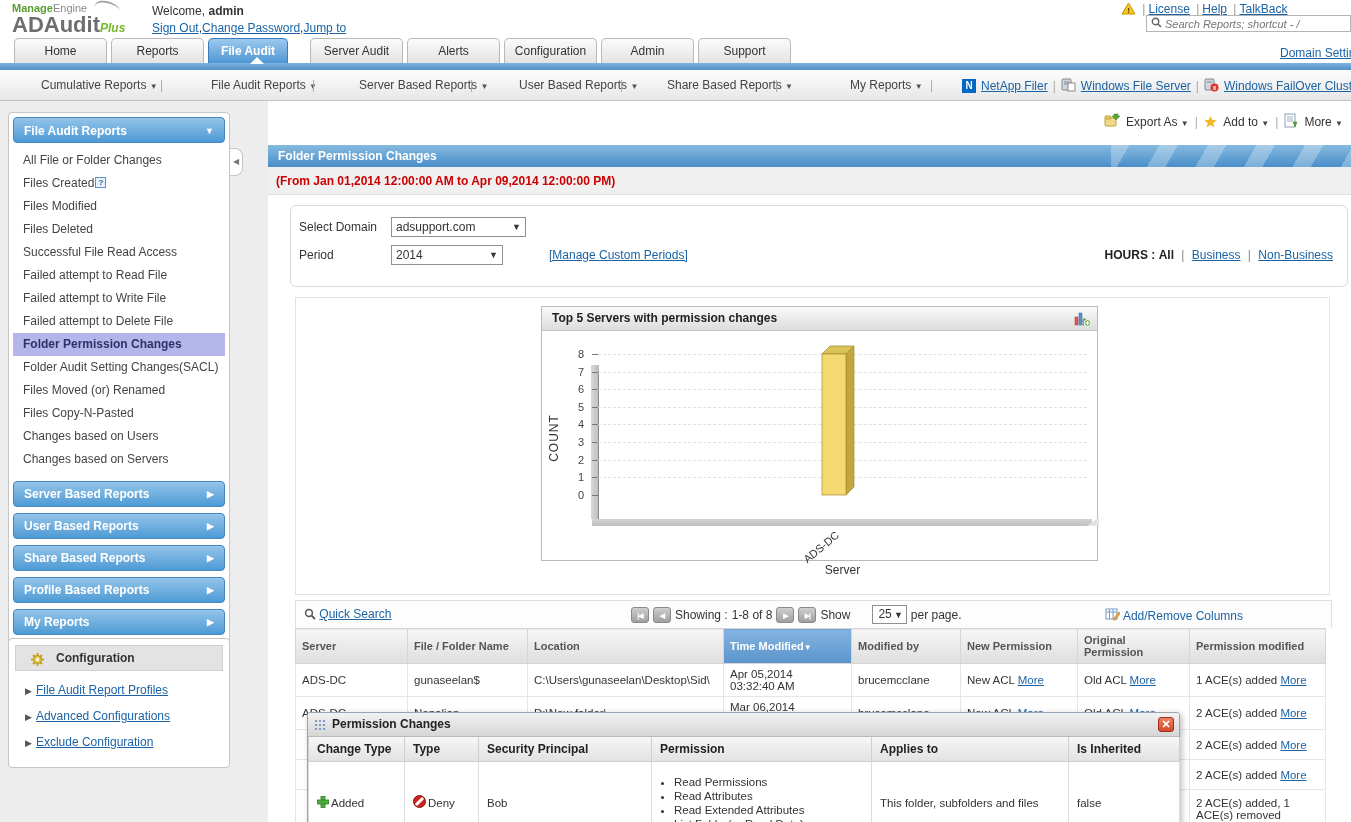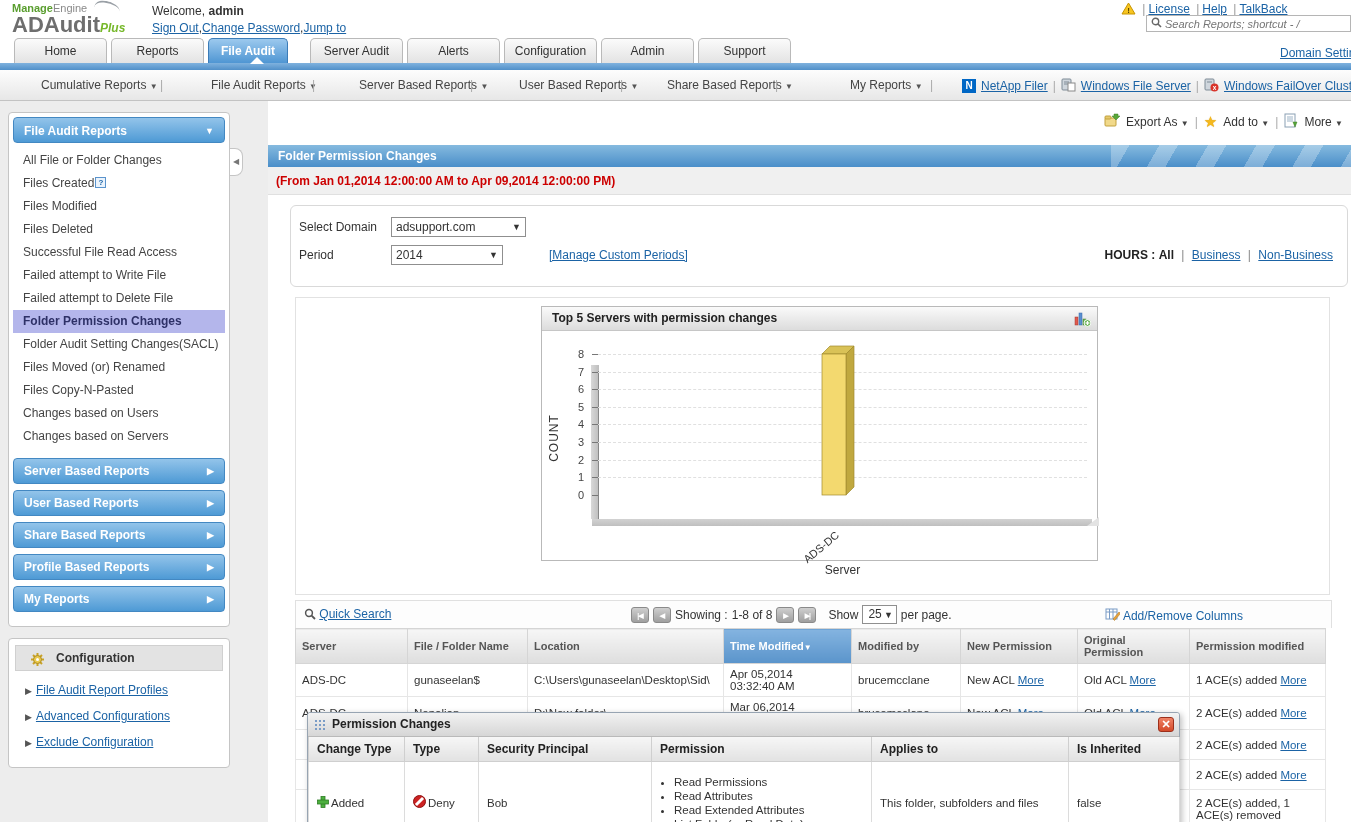--- a/index.html
+++ b/index.html
@@ -85,21 +85,21 @@
   #ylab { position:absolute; left:-12px; top:100px; transform:rotate(-90deg); font-size:12px; color:#333; letter-spacing:1px; }
   #xcat { position:absolute; left:258px; top:210px; transform:rotate(-40deg); font-size:11px; color:#333; }
   #xlab { position:absolute; left:56px; top:232px; width:489px; text-align:center; color:#333; }
 
   
   #tablearea { position:absolute; top:499px; left:27px; width:1037px; }
   #tabletoolbar { height:28px; border:1px solid #e0e0e0; border-bottom:none; background:#fdfdfd; position:relative; }
   #quicksearch { position:absolute; left:8px; top:6px; }
   #pager { position:absolute; left:335px; top:4px; display:flex; align-items:center; gap:4px; white-space:nowrap; }
   .pgbtn { width:18px; height:16px; border-radius:3px; background:linear-gradient(#cfcfcf,#9f9f9f); border:1px solid #8a8a8a; color:#fff; font-size:7px; font-weight:bold; text-align:center; line-height:15px; letter-spacing:-1px; cursor:pointer; }
-  #pagesize { border:1px solid #8f8f8f; height:19px; line-height:17px; padding:0 14px 4px 5px; position:relative; background:#fff; }
+  #pagesize { border:1px solid #8f8f8f; height:19px; line-height:17px; padding:0 14px 4px 5px; position:relative; background:#fff;margin-left:18px; }
   #pagesize .dd { position:absolute; right:3px; top:1px; font-size:9px; }
   #addremove { position:absolute; right:88px; top:6px; display:flex; align-items:center; gap:3px; }
   table.grid { border-collapse:collapse; table-layout:fixed; width:1030px; background:#fff; }
   table.grid th { background:linear-gradient(#f6f6f6,#dedede); border:1px solid #d5d5d5; font-size:11px; color:#555; text-align:left; padding:5px 6px; font-weight:bold; height:25px; }
   table.grid th.sorted { background:linear-gradient(#84b4e0,#5a94cb); color:#fff; }
   table.grid td { border:1px solid #e6e6e6; padding:4px 6px; font-size:11.5px; color:#333; vertical-align:middle; background:#fff; height:30px; }
   .sortarr { font-size:8px; }
 
   
   #popup { position:absolute; top:712px; left:307px; width:873px; background:#fff; border:1px solid #97a4b2; box-shadow:2px 2px 6px rgba(0,0,0,0.25); border-radius:3px 3px 0 0; }
@@ -203,20 +203,21 @@
 </div>
 
 <div id="sidebar">
   <div class="sb-header"><span>File Audit Reports</span><span class="arr">▼</span></div>
   <div class="sb-list">
     <div class="sb-item">All File or Folder Changes</div>
     <div class="sb-item"><span>Files Created</span><span class="helpq">?</span></div>
     <div class="sb-item">Files Modified</div>
     <div class="sb-item">Files Deleted</div>
     <div class="sb-item">Successful File Read Access</div>
+    <div class="sb-item">Failed attempt to Read File</div>
     <div class="sb-item">Failed attempt to Write File</div>
     <div class="sb-item">Failed attempt to Delete File</div>
     <div class="sb-item selected">Folder Permission Changes</div>
     <div class="sb-item">Folder Audit Setting Changes(SACL)</div>
     <div class="sb-item">Files Moved (or) Renamed</div>
     <div class="sb-item">Files Copy-N-Pasted</div>
     <div class="sb-item">Changes based on Users</div>
     <div class="sb-item">Changes based on Servers</div>
   </div>
   <div class="sb-section"><span>Server Based Reports</span><span class="arr" style="position:absolute;right:10px;font-size:9px">▶</span></div>
@@ -360,21 +361,21 @@
             </svg></span>
         <a>Quick Search</a>
       </span>
       <div id="pager">
         <span class="pgbtn">|◀</span>
         <span class="pgbtn">◀</span>
         <span>Showing :</span>
         <span>1-8 of 8</span>
         <span class="pgbtn">▶</span>
         <span class="pgbtn">▶|</span>
-        <span style="margin-left:8px">Show</span>
+        <span style="">Show</span>
         <span id="pagesize"><span>25</span><span class="dd">▼</span></span>
         <span>per page.</span>
       </div>
       <span id="addremove">
         <span><svg width="15" height="14">
               <rect x="1" y="2" width="11" height="10" fill="#fff" stroke="#7a9cc6"></rect>
               <line x1="1" y1="5" x2="12" y2="5" stroke="#7a9cc6"></line>
               <line x1="4.5" y1="2" x2="4.5" y2="12" stroke="#7a9cc6"></line>
               <line x1="8" y1="2" x2="8" y2="12" stroke="#7a9cc6"></line>
               <polygon points="8,12 14,5 15.5,6.5 9.5,13.5" fill="#e8a33d" stroke="#a8711a" stroke-width="0.5"></polygon>

